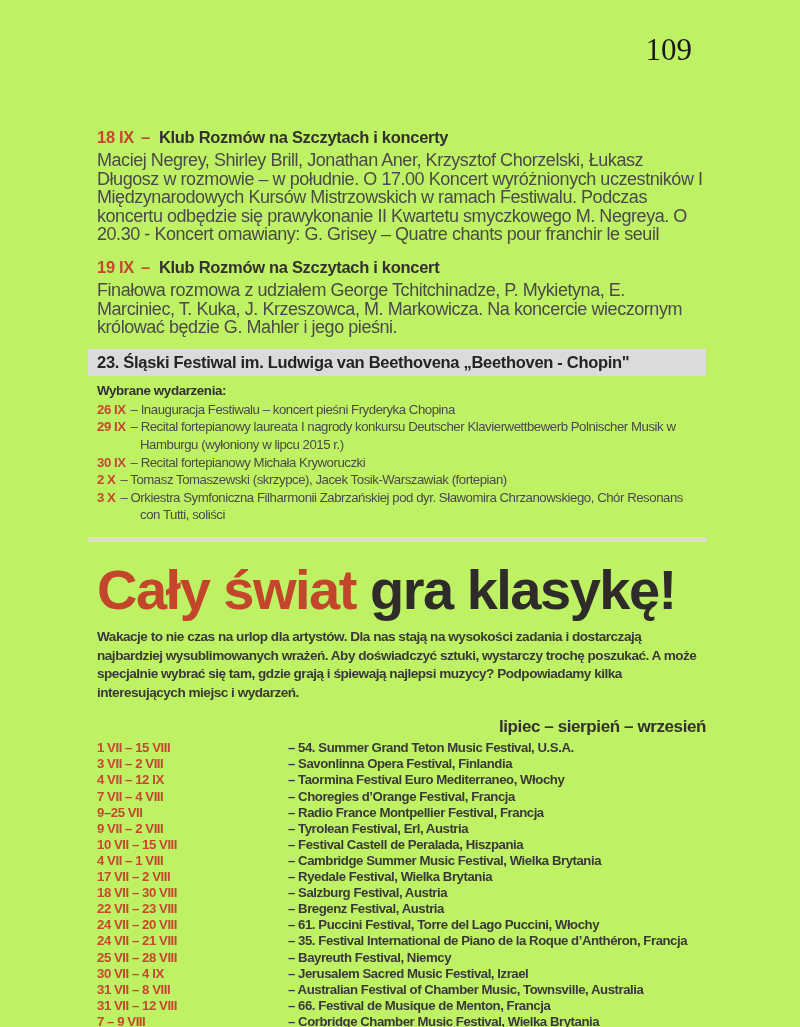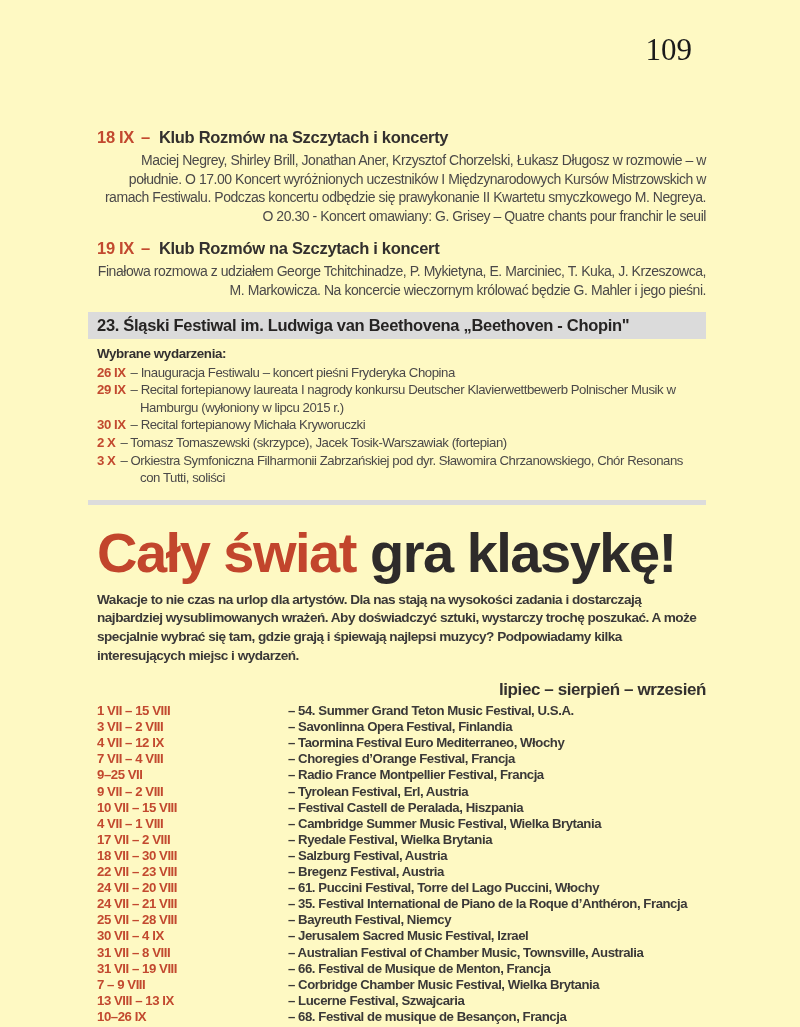--- a/index.html
+++ b/index.html
@@ -1,42 +1,42 @@
 <!DOCTYPE html>
 <html lang="pl"><head>
 <meta charset="utf-8">
 <style>
   * { margin:0; padding:0; box-sizing:border-box; }
   html,body { background:#ffffff; }
   .page {
     position:relative;
     width:800px; height:1027px;
-    background:#fef9c3;
+    background:#bef264;
     font-family:"Liberation Sans", sans-serif;
     color:#4b4949;
     overflow:hidden;
   }
   .page-number {
     position:absolute; top:32px; right:108px;
     font-family:"Liberation Serif", serif;
     font-size:31px; color:#1a1a1a;
   }
   .content { padding:128px 94px 0 97px; }
 
   
   .sec-heading {
     font-size:16.5px; font-weight:700; color:#33302e;
     letter-spacing:-0.3px; margin-bottom:4px;
   }
   .sec-heading .date  { color:#c2492f; }
   .sec-heading .hdash { color:#c2492f; margin:0 9px 0 7px; }
 
   .sec-body {
-    font-size:14px; line-height:18.6px; letter-spacing:-0.45px;
-    color:#4b4949; margin-bottom:14px;text-align:right;
+    font-size:18px; line-height:18.6px; letter-spacing:-0.45px;
+    color:#4b4949; margin-bottom:14px;
   }
 
   
   .banner {
     width:618px; margin-left:-9px; margin-top:-2px; margin-bottom:7px;
     background:#dbdbdb; height:27px; line-height:27px;
     padding-left:9px;
     font-size:16.5px; font-weight:700; color:#262423; letter-spacing:-0.3px;
     white-space:nowrap;
   }
@@ -201,21 +201,21 @@
           <span class="fdate">30 VII – 4 IX</span>
           <span class="fname">– Jerusalem Sacred Music Festival, Izrael</span>
         </div>
 
         <div class="festival-row">
           <span class="fdate">31 VII – 8 VIII</span>
           <span class="fname">– Australian Festival of Chamber Music, Townsville, Australia</span>
         </div>
 
         <div class="festival-row">
-          <span class="fdate">31 VII – 19 VIII</span>
+          <span class="fdate">31 VII – 12 VIII</span>
           <span class="fname">– 66. Festival de Musique de Menton, Francja</span>
         </div>
 
         <div class="festival-row">
           <span class="fdate">7 – 9 VIII</span>
           <span class="fname">– Corbridge Chamber Music Festival, Wielka Brytania</span>
         </div>
 
         <div class="festival-row">
           <span class="fdate">13 VIII – 13 IX</span>

